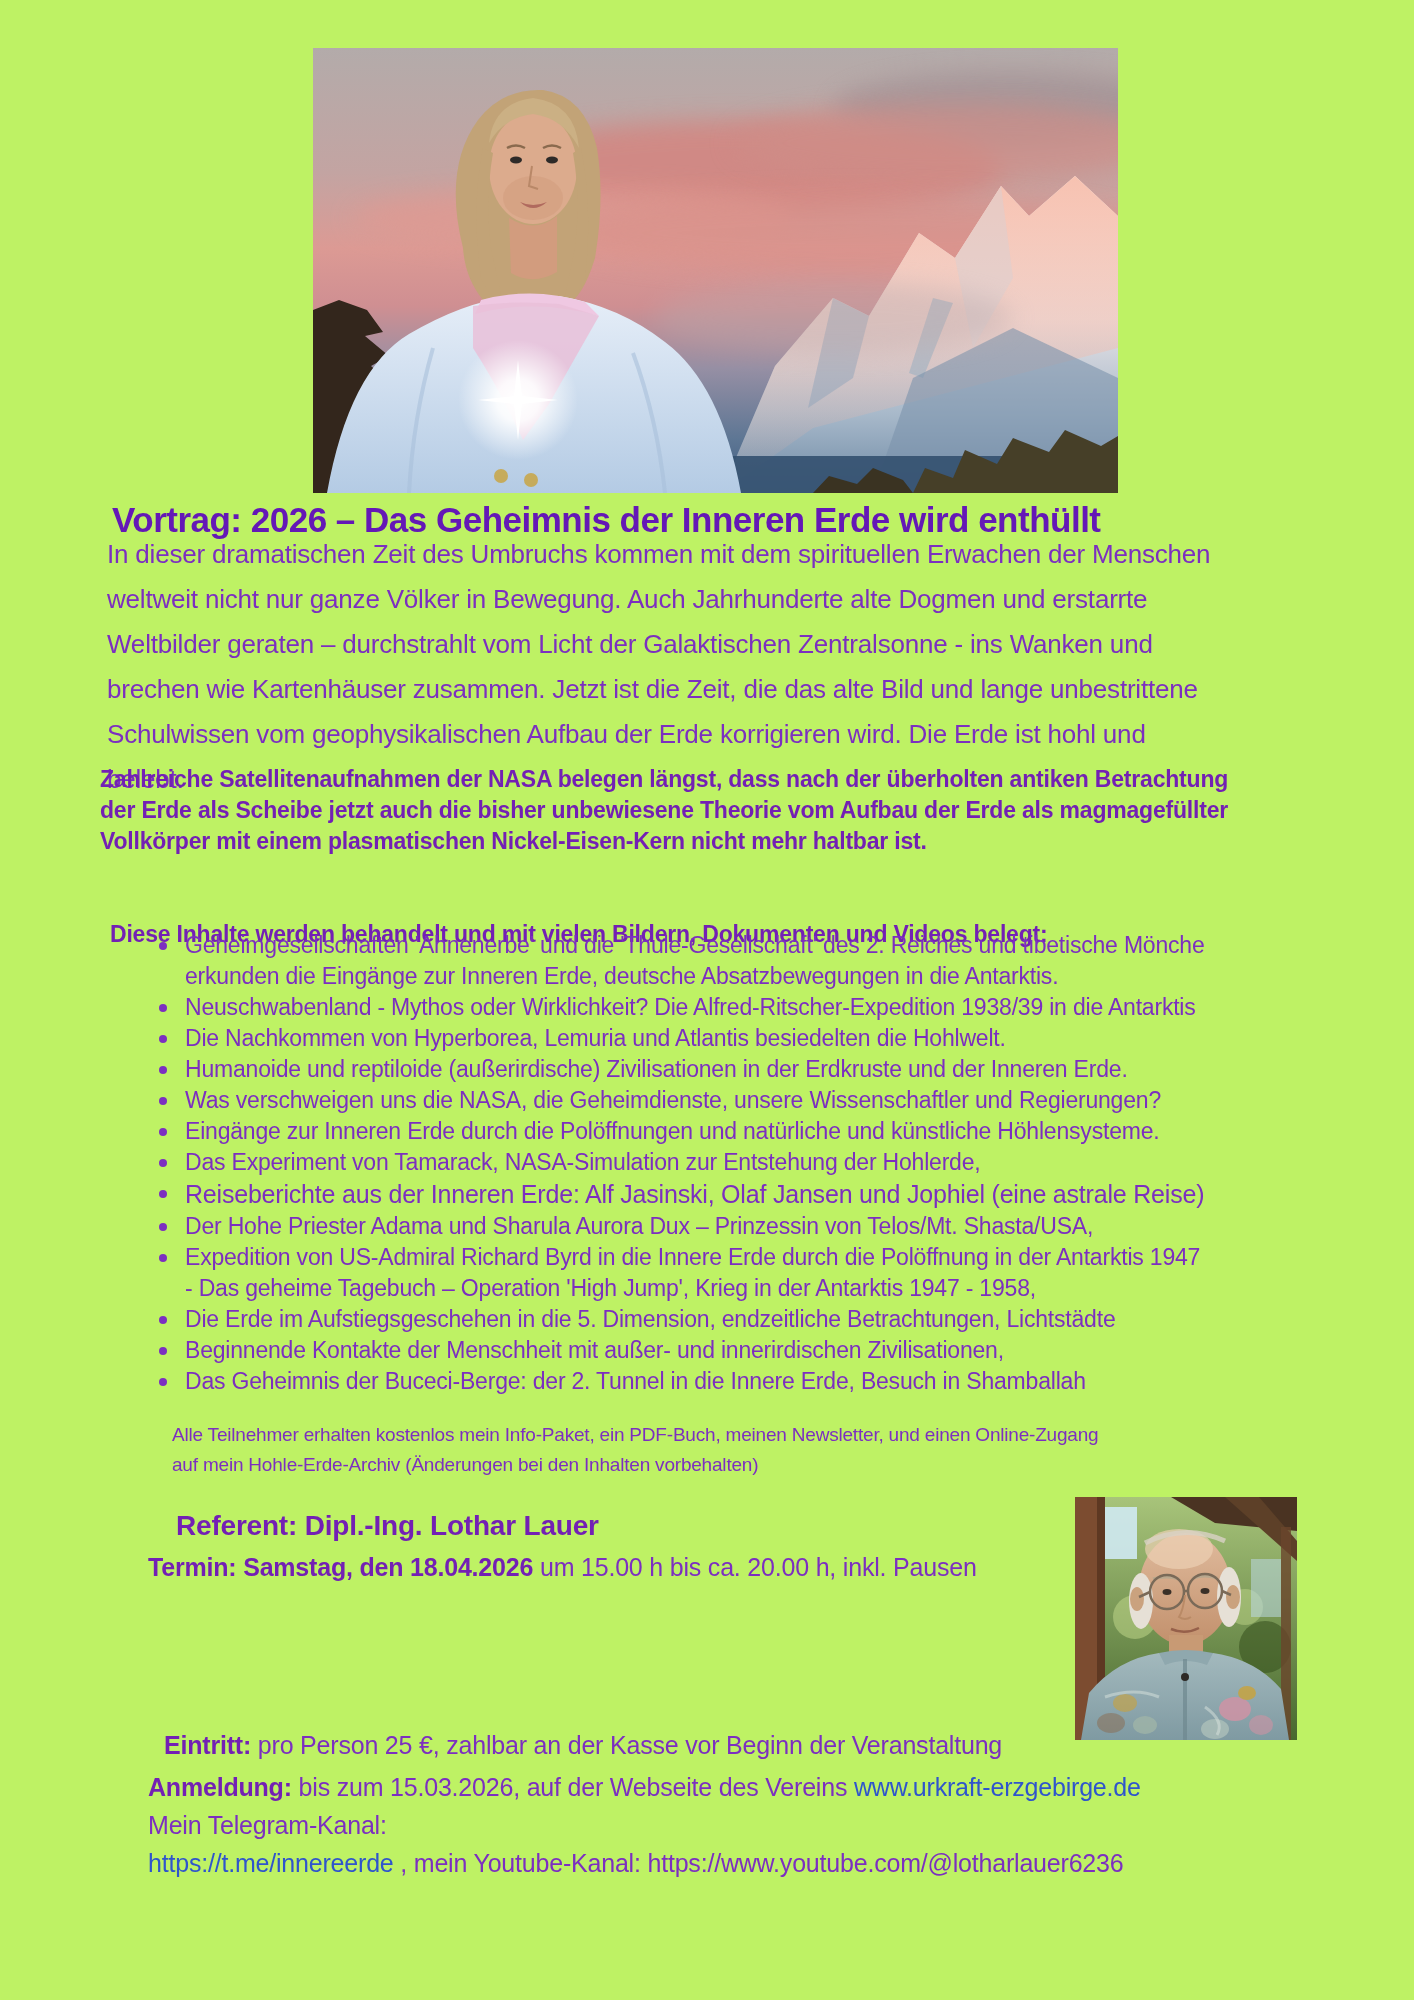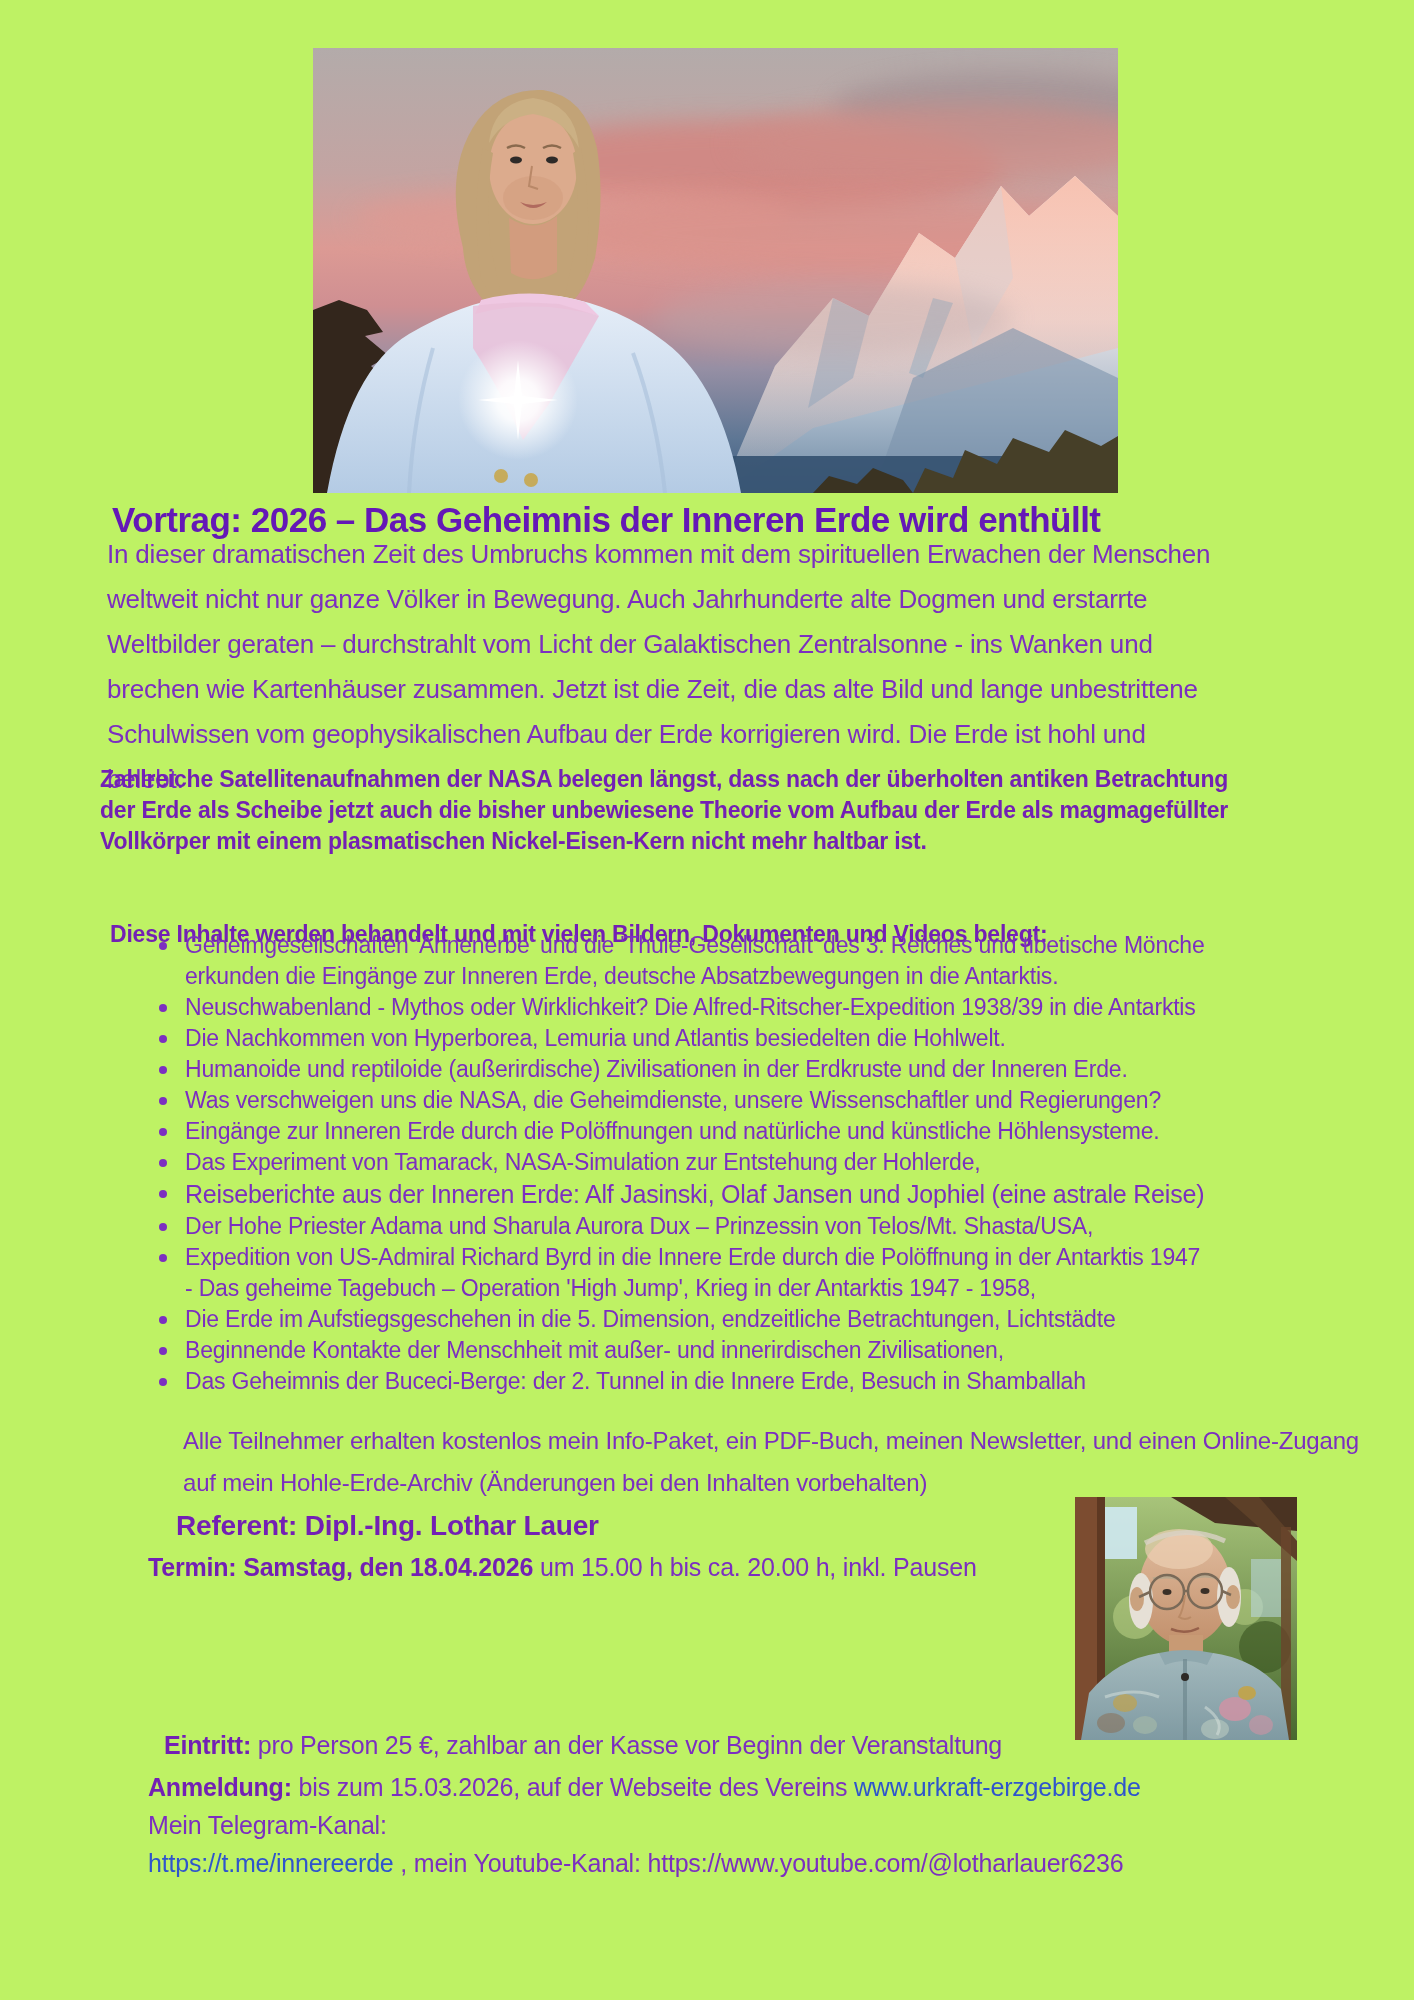--- a/index.html
+++ b/index.html
@@ -49,22 +49,22 @@
   }
   ul.topics li{position:relative;padding-left:30px;}
   ul.topics li::before{
     content:"";position:absolute;left:4px;top:12px;
     width:8px;height:8px;border-radius:50%;background:var(--body-text);
   }
   ul.topics li .bullet-text{white-space:pre-line;}
   ul.topics li.large{font-size:25px;line-height:33px;}
   ul.topics li.ufl .bullet-text::first-letter{text-decoration:underline;}
   .note{
-    left:183px;top:1420px;
-    font-size:24px;line-height:42px;color:var(--body-text);
+    left:172px;top:1420px;
+    font-size:19px;line-height:30px;color:var(--body-text);
     white-space:pre-line;
   }
   .referent{
     left:176px;top:1510px;
     font-size:28px;font-weight:bold;color:var(--bold-text);white-space:nowrap;
   }
   .photo{left:1075px;top:1497px;width:222px;height:243px;}
   .photo svg{display:block;width:100%;height:100%;}
   .detail{
     font-size:25px;line-height:38px;color:var(--body-text);white-space:nowrap;
@@ -174,21 +174,21 @@
 Schulwissen vom geophysikalischen Aufbau der Erde korrigieren wird. Die Erde ist hohl und
 belebt.</p>
 
   <p class="abs nasa">Zahlreiche Satellitenaufnahmen der NASA belegen längst, dass nach der überholten antiken Betrachtung
 der Erde als Scheibe jetzt auch die bisher unbewiesene Theorie vom Aufbau der Erde als magmagefüllter
 Vollkörper mit einem plasmatischen Nickel-Eisen-Kern nicht mehr haltbar ist.</p>
 
   <h2 class="abs contents-heading">Diese Inhalte werden behandelt und mit vielen Bildern, Dokumenten und Videos belegt:</h2>
 
   <ul class="abs topics">
-      <li><span class="bullet-text">Geheimgesellschaften 'Ahnenerbe' und die 'Thule-Gesellschaft' des 3. Reiches und tibetische Mönche
+      <li><span class="bullet-text">Geheimgesellschaften 'Ahnenerbe' und die 'Thule-Gesellschaft' des 2. Reiches und tibetische Mönche
 erkunden die Eingänge zur Inneren Erde, deutsche Absatzbewegungen in die Antarktis.</span></li>
       <li><span class="bullet-text">Neuschwabenland - Mythos oder Wirklichkeit? Die Alfred-Ritscher-Expedition 1938/39 in die Antarktis</span></li>
       <li><span class="bullet-text">Die Nachkommen von Hyperborea, Lemuria und Atlantis besiedelten die Hohlwelt.</span></li>
       <li><span class="bullet-text">Humanoide und reptiloide (außerirdische) Zivilisationen in der Erdkruste und der Inneren Erde.</span></li>
       <li><span class="bullet-text">Was verschweigen uns die NASA, die Geheimdienste, unsere Wissenschaftler und Regierungen?</span></li>
       <li><span class="bullet-text">Eingänge zur Inneren Erde durch die Polöffnungen und natürliche und künstliche Höhlensysteme.</span></li>
       <li><span class="bullet-text">Das Experiment von Tamarack, NASA-Simulation zur Entstehung der Hohlerde,</span></li>
       <li class="large"><span class="bullet-text">Reiseberichte aus der Inneren Erde: Alf Jasinski, Olaf Jansen und Jophiel (eine astrale Reise)</span></li>
       <li><span class="bullet-text">Der Hohe Priester Adama und Sharula Aurora Dux – Prinzessin von Telos/Mt. Shasta/USA,</span></li>
       <li class="ufl"><span class="bullet-text">Expedition von US-Admiral Richard Byrd in die Innere Erde durch die Polöffnung in der Antarktis 1947

